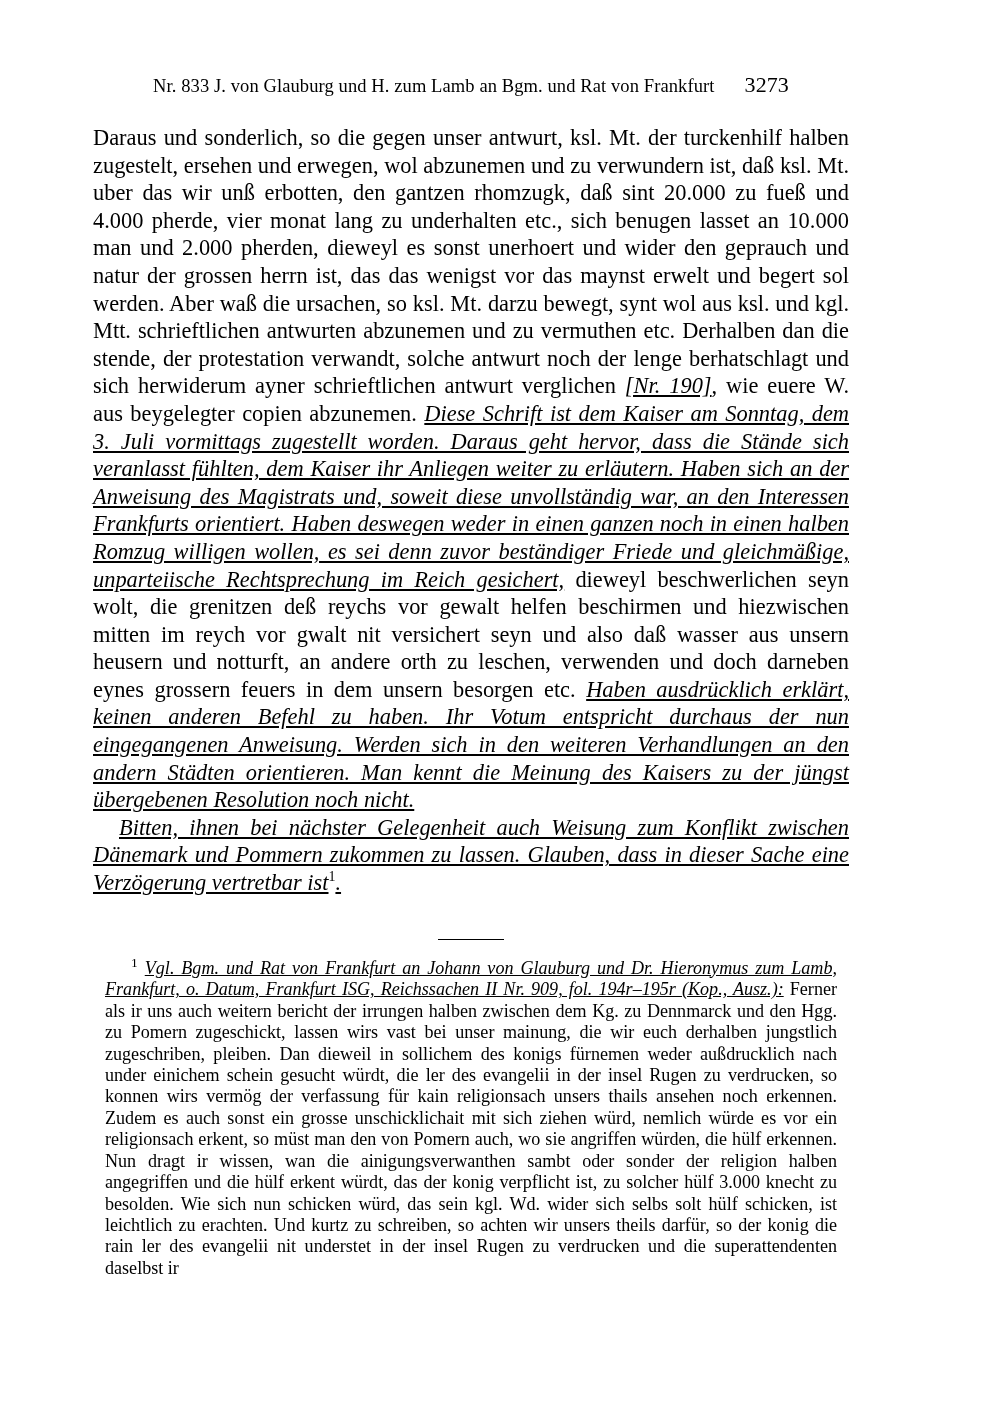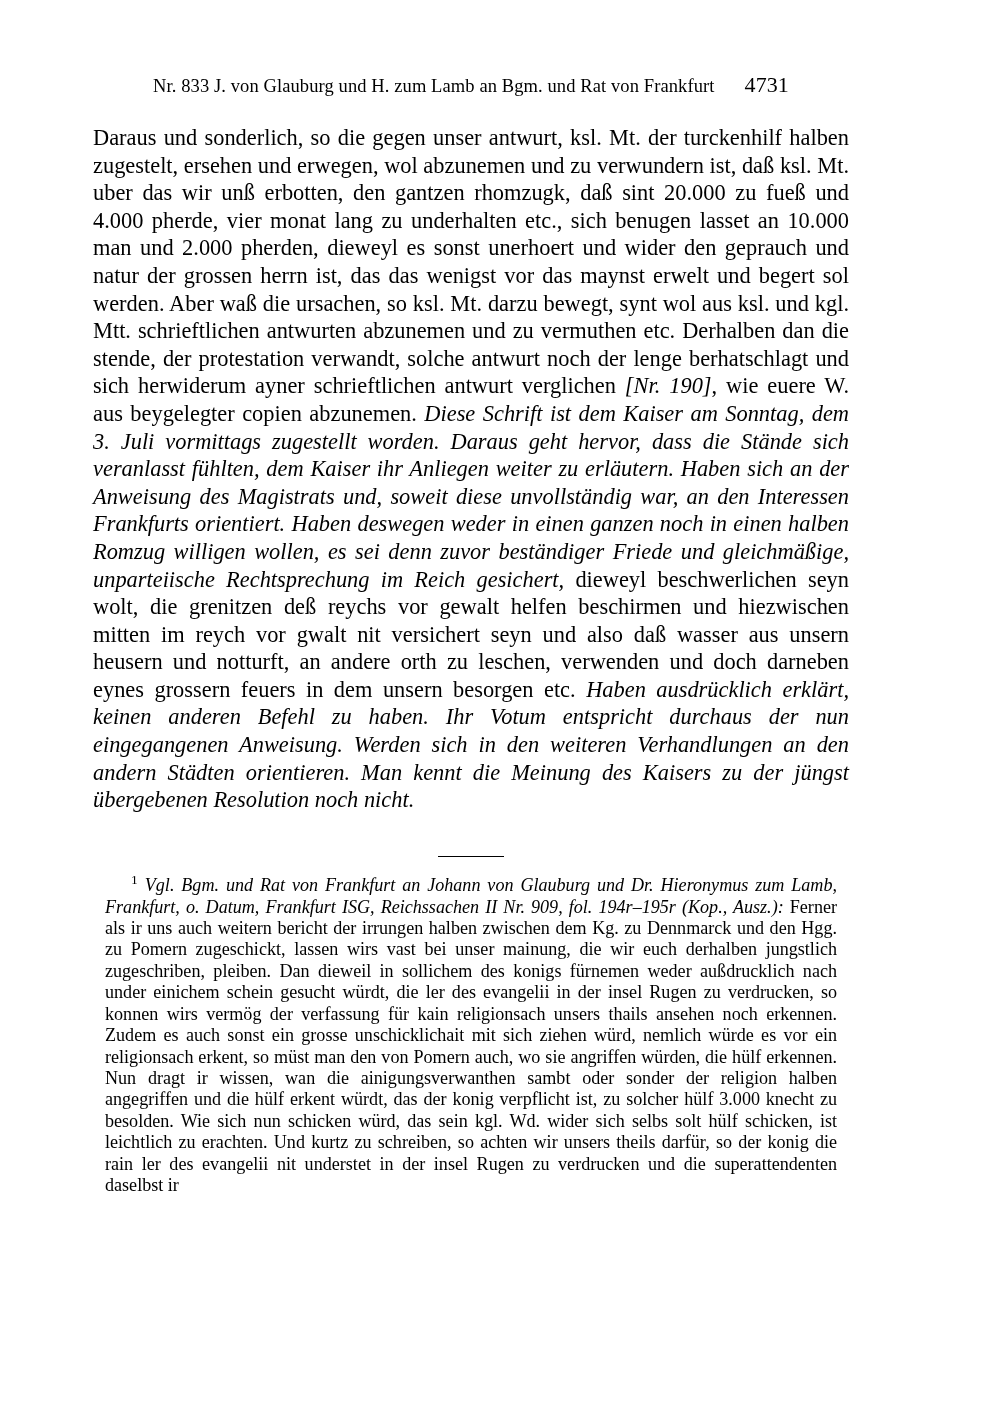--- a/index.html
+++ b/index.html
@@ -58,20 +58,21 @@
   }
   .body-text p {
     margin: 0;
     text-indent: 0;
   }
   .body-text p.indented {
     text-indent: 26px;
   }
   .it {
     font-style: italic;
+    text-decoration: underline;
   }
 
   
   .fn-rule {
     margin-top: 42px;
     margin-bottom: 9px;
     width: 66px;
     height: 0;
     border: 0;
     border-top: 1.4px solid #000;
@@ -99,26 +100,27 @@
   }
 </style>
 </head>
 <body>
 
 <div class="page">
   <div class="content">
 
     <div class="runhead">
       <span class="rh-title">Nr. 833 J. von Glauburg und H. zum Lamb an Bgm. und Rat von Frankfurt</span>
-      <span class="rh-pageno">4731</span>
+      <span class="rh-pageno">3273</span>
     </div>
 
     <div class="body-text">
       <p><span>Daraus und sonderlich, so die gegen unser antwurt, ksl. Mt. der turckenhilf halben zugestelt, ersehen und erwegen, wol abzunemen und zu verwundern ist, daß ksl. Mt. uber das wir unß erbotten, den gantzen rhomzugk, daß sint 20.000 zu fueß und 4.000 pherde, vier monat lang zu underhalten etc., sich benugen lasset an 10.000 man und 2.000 pherden, dieweyl es sonst unerhoert und wider den geprauch und natur der grossen herrn ist, das das wenigst vor das maynst erwelt und begert sol werden. Aber waß die ursachen, so ksl. Mt. darzu bewegt, synt wol aus ksl. und kgl. Mtt. schrieftlichen antwurten abzunemen und zu vermuthen etc. Derhalben dan die stende, der protestation verwandt, solche antwurt noch der lenge berhatschlagt und sich herwiderum ayner schrieftlichen antwurt verglichen </span><span class="it">[Nr. 190]</span><span>, wie euere W. aus beygelegter copien abzunemen. </span><span class="it">Diese Schrift ist dem Kaiser am Sonntag, dem 3. Juli vormittags zugestellt worden. Daraus geht hervor, dass die Stände sich veranlasst fühlten, dem Kaiser ihr Anliegen weiter zu erläutern. Haben sich an der Anweisung des Magistrats und, soweit diese unvollständig war, an den Interessen Frankfurts orientiert. Haben deswegen weder in einen ganzen noch in einen halben Romzug willigen wollen, es sei denn zuvor beständiger Friede und gleichmäßige, unparteiische Rechtsprechung im Reich gesichert,</span><span> dieweyl beschwerlichen seyn wolt, die grenitzen deß reychs vor gewalt helfen beschirmen und hiezwischen mitten im reych vor gwalt nit versichert seyn und also daß wasser aus unsern heusern und notturft, an andere orth zu leschen, verwenden und doch darneben eynes grossern feuers in dem unsern besorgen etc. </span><span class="it">Haben ausdrücklich erklärt, keinen anderen Befehl zu haben. Ihr Votum entspricht durchaus der nun eingegangenen Anweisung. Werden sich in den weiteren Verhandlungen an den andern Städten orientieren. Man kennt die Meinung des Kaisers zu der jüngst übergebenen Resolution noch nicht.</span></p>
 
+      <p class="indented"><span class="it">Bitten, ihnen bei nächster Gelegenheit auch Weisung zum Konflikt zwischen Dänemark und Pommern zukommen zu lassen. Glauben, dass in dieser Sache eine Verzögerung vertretbar ist</span><sup class="fn-ref">1</sup><span class="it">.</span></p>
     </div>
 
     <hr class="fn-rule">
 
     <div class="footnote">
       <p><span class="fn-marker">1</span><span class="it">Vgl. Bgm. und Rat von Frankfurt an Johann von Glauburg und Dr. Hieronymus zum Lamb, Frankfurt, o. Datum, Frankfurt ISG, Reichssachen II Nr. 909, fol. 194r–195r (Kop., Ausz.):</span><span> Ferner als ir uns auch weitern bericht der irrungen halben zwischen dem Kg. zu Dennmarck und den Hgg. zu Pomern zugeschickt, lassen wirs vast bei unser mainung, die wir euch derhalben jungstlich zugeschriben, pleiben. Dan dieweil in sollichem des konigs fürnemen weder außdrucklich nach under einichem schein gesucht würdt, die ler des evangelii in der insel Rugen zu verdrucken, so konnen wirs vermög der verfassung für kain religionsach unsers thails ansehen noch erkennen. Zudem es auch sonst ein grosse unschicklichait mit sich ziehen würd, nemlich würde es vor ein religionsach erkent, so müst man den von Pomern auch, wo sie angriffen würden, die hülf erkennen. Nun dragt ir wissen, wan die ainigungsverwanthen sambt oder sonder der religion halben angegriffen und die hülf erkent würdt, das der konig verpflicht ist, zu solcher hülf 3.000 knecht zu besolden. Wie sich nun schicken würd, das sein kgl. Wd. wider sich selbs solt hülf schicken, ist leichtlich zu erachten. Und kurtz zu schreiben, so achten wir unsers theils darfür, so der konig die rain ler des evangelii nit understet in der insel Rugen zu verdrucken und die superattendenten daselbst ir</span></p>
     </div>
 
   </div>
 </div>

